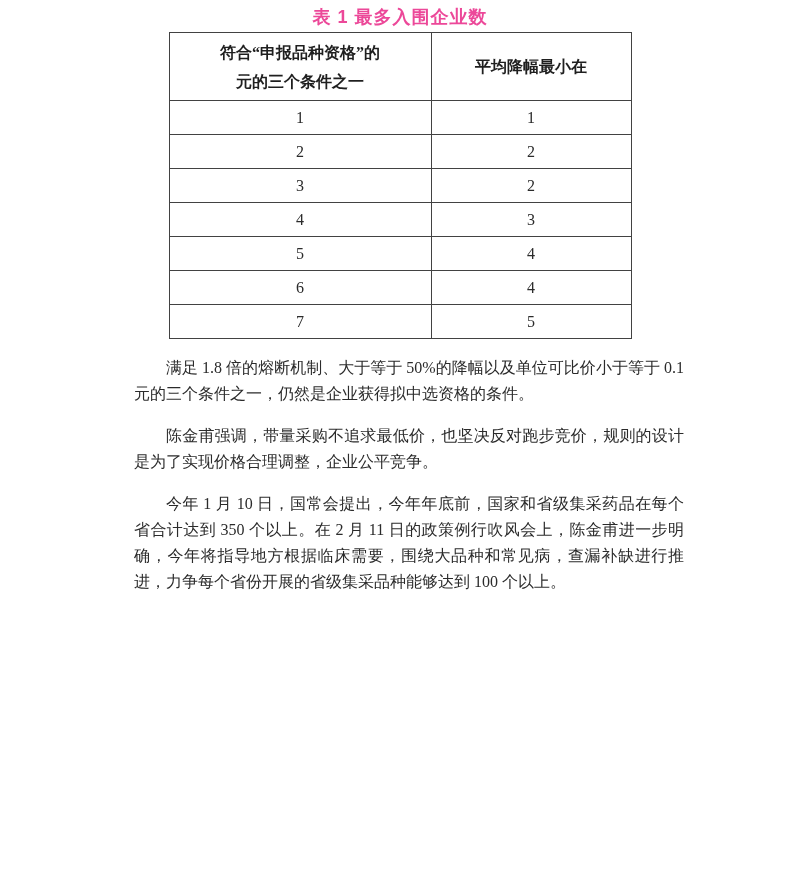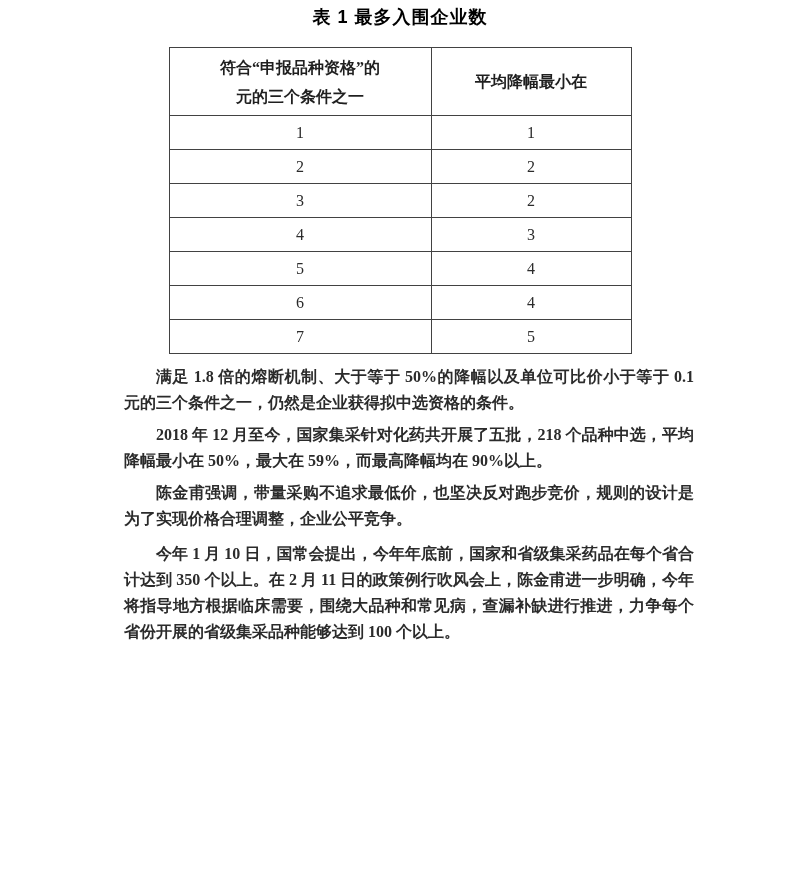--- a/index.html
+++ b/index.html
@@ -12,26 +12,26 @@
     overflow: hidden;
   }
   .doc-title {
     padding-top: 5px;
     height: 25px;
     text-align: center;
     font-family: "Liberation Sans", "DejaVu Sans", sans-serif;
     font-weight: 700;
     font-size: 18px;
     line-height: 25px;
-    color: #000000;
+    color: #ec4899;
     letter-spacing: 1px;
   }
   table.data-table {
     border-collapse: collapse;
-    margin: 17px auto 0 auto;
+    margin: 2px auto 0 auto;
     table-layout: fixed;
     width: 462px;
   }
   .data-table th, .data-table td {
     border: 1px solid #424242;
     text-align: center;
     vertical-align: middle;
     padding: 0;
   }
   .col-declared { width: 262px; }
@@ -50,23 +50,22 @@
   }
   .body-text {
     width: 582px;
     margin: 10px 100px 0 118px;
     text-align: justify;
     font-size: 16px;
     line-height: 26px;
     color: #2b2b2b;
   }
   .body-text p {
-    margin: 6px;
+    margin: 16px;
     text-indent: 2em;
-    font-weight: bold;
   }
   .body-text p.last { margin-top: 9px; }
 </style>
 </head>
 <body>
 
 <div class="doc-title">表 1 最多入围企业数</div>
 
 <table class="data-table">
   <colgroup>
@@ -109,16 +108,15 @@
     </tr>
     <tr>
       <td>7</td>
       <td>5</td>
     </tr>
   </tbody>
 </table>
 
 <div class="body-text">
   <p>满足 1.8 倍的熔断机制、大于等于 50%的降幅以及单位可比价小于等于 0.1 元的三个条件之一，仍然是企业获得拟中选资格的条件。</p>
-  <p>2018 年 12 月至今，国家集采针对化药共开展了五批，218 个品种中选，平均降幅最小在 50%，最大在 59%，而最高降幅均在 90%以上。</p>
   <p>陈金甫强调，带量采购不追求最低价，也坚决反对跑步竞价，规则的设计是为了实现价格合理调整，企业公平竞争。</p>
   <p class="last">今年 1 月 10 日，国常会提出，今年年底前，国家和省级集采药品在每个省合计达到 350 个以上。在 2 月 11 日的政策例行吹风会上，陈金甫进一步明确，今年将指导地方根据临床需要，围绕大品种和常见病，查漏补缺进行推进，力争每个省份开展的省级集采品种能够达到 100 个以上。</p>
 </div>
 
 </body></html>

